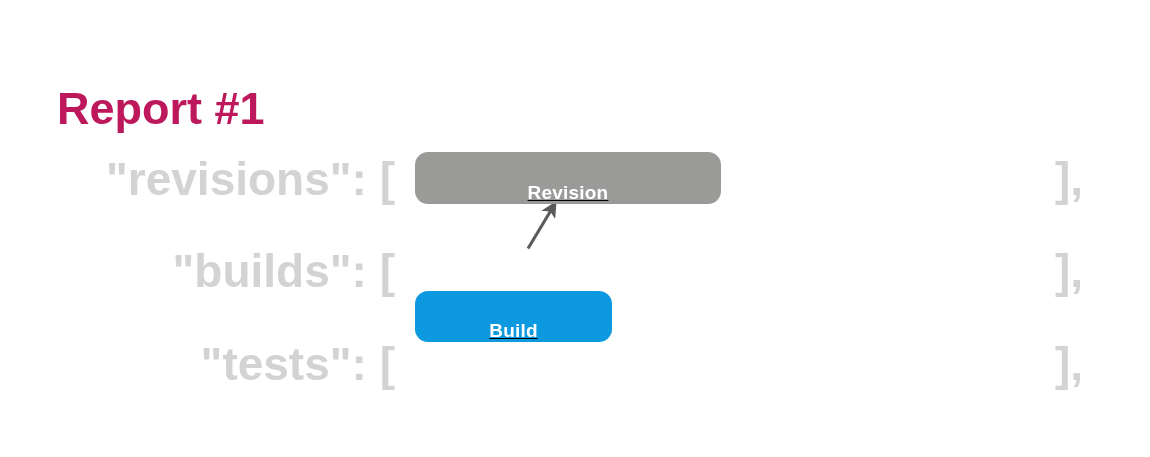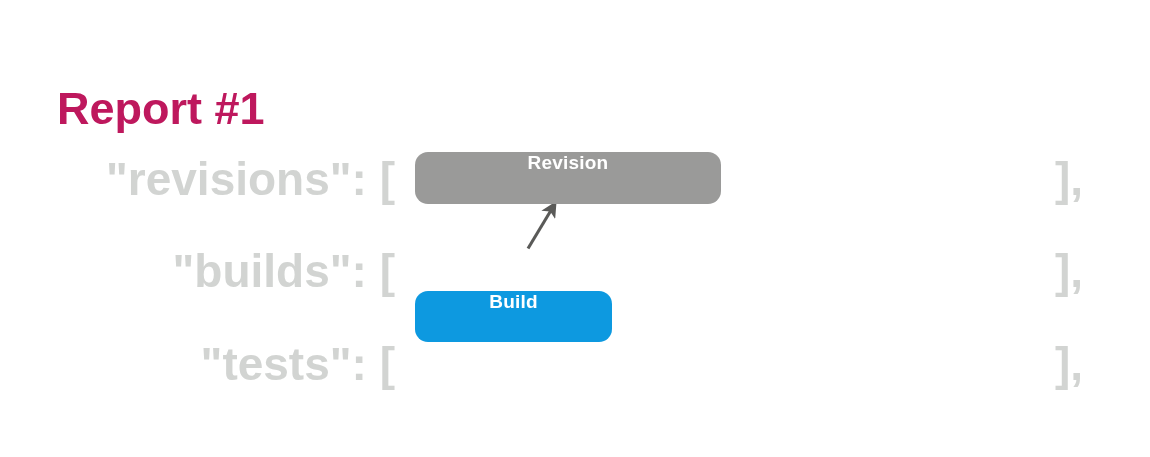--- a/index.html
+++ b/index.html
@@ -70,24 +70,25 @@
 
   #row-revisions { top: 148px; }
   #row-builds    { top: 240px; }
   #row-tests     { top: 333px; }
 
   
   .node-pill {
     position: absolute;
     border-radius: 13px;
     display: flex;
-    align-items: flex-start;
+    align-items: flex-end;
     justify-content: center;
     box-sizing: border-box;
     user-select: none;
+    text-decoration: underline;
   }
   .node-pill .node-label {
     font-size: 19px;
     font-weight: bold;
     color: #ffffff;
     letter-spacing: 0.2px;
     white-space: pre;
   }
 
   #node-revision {

